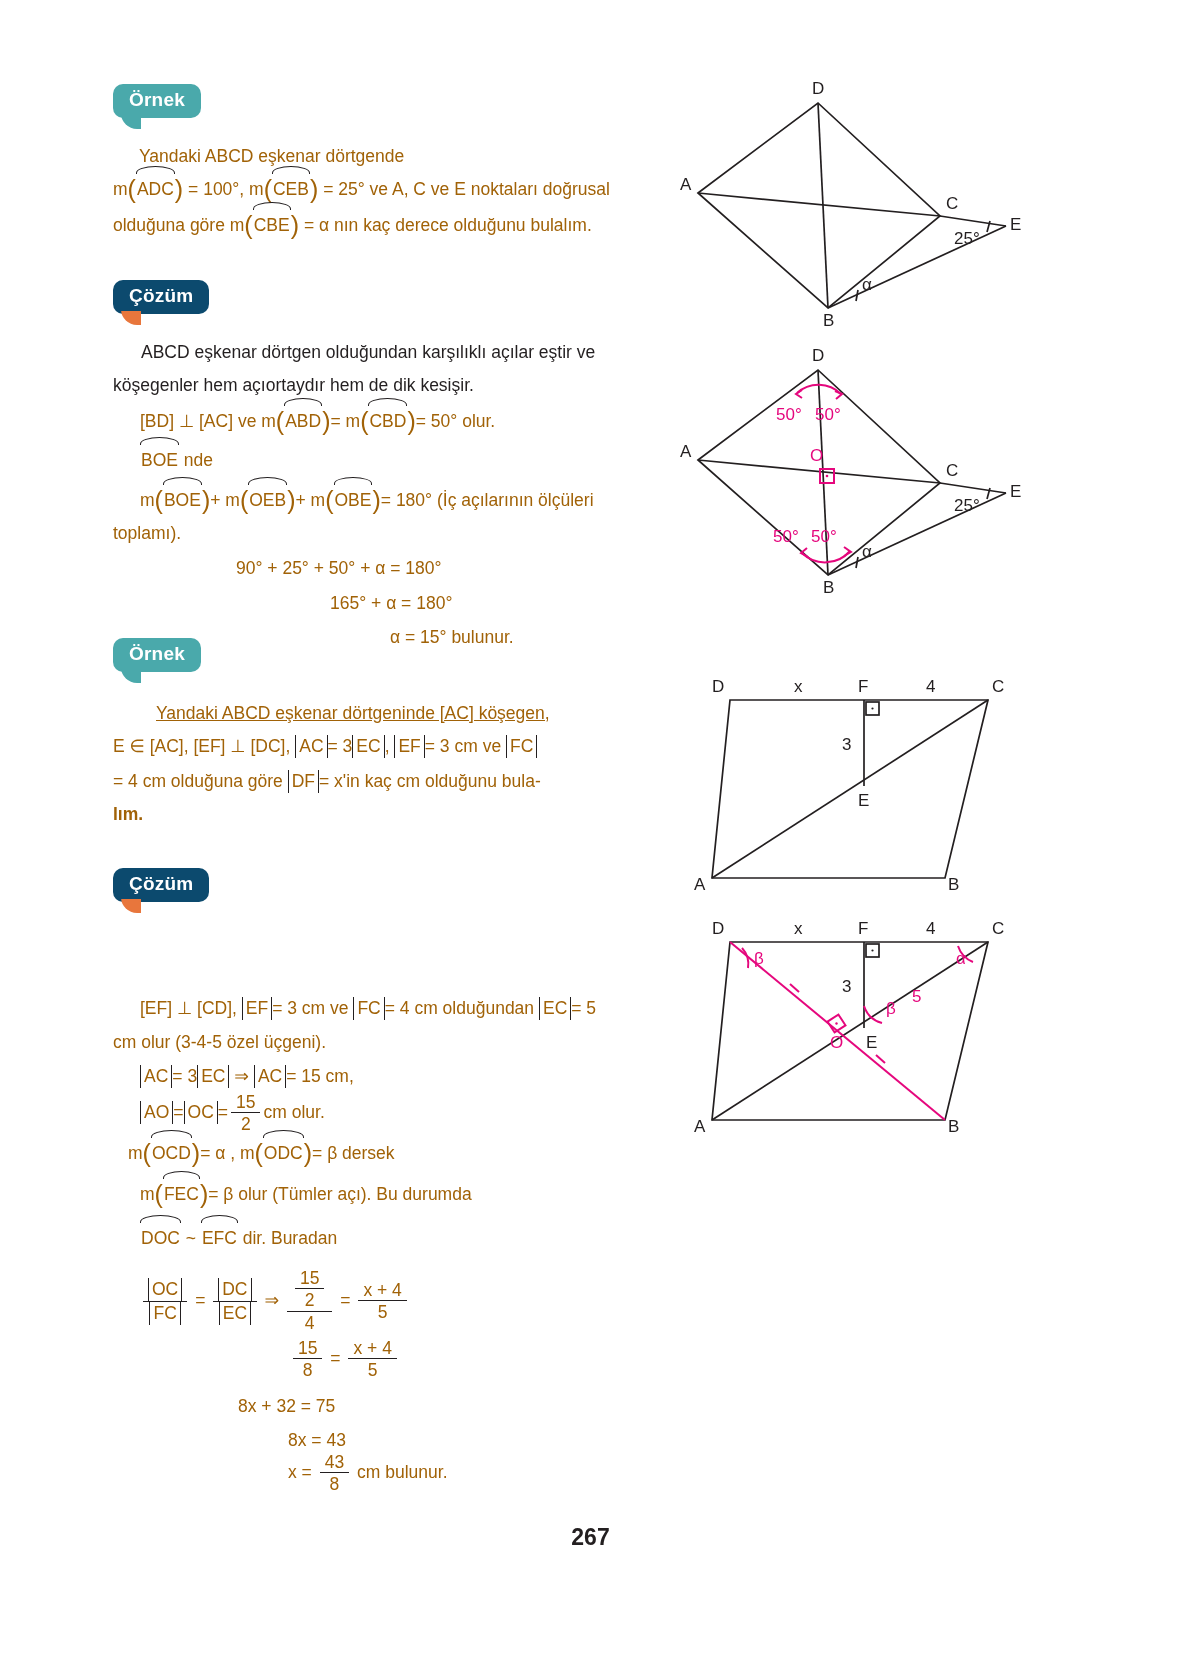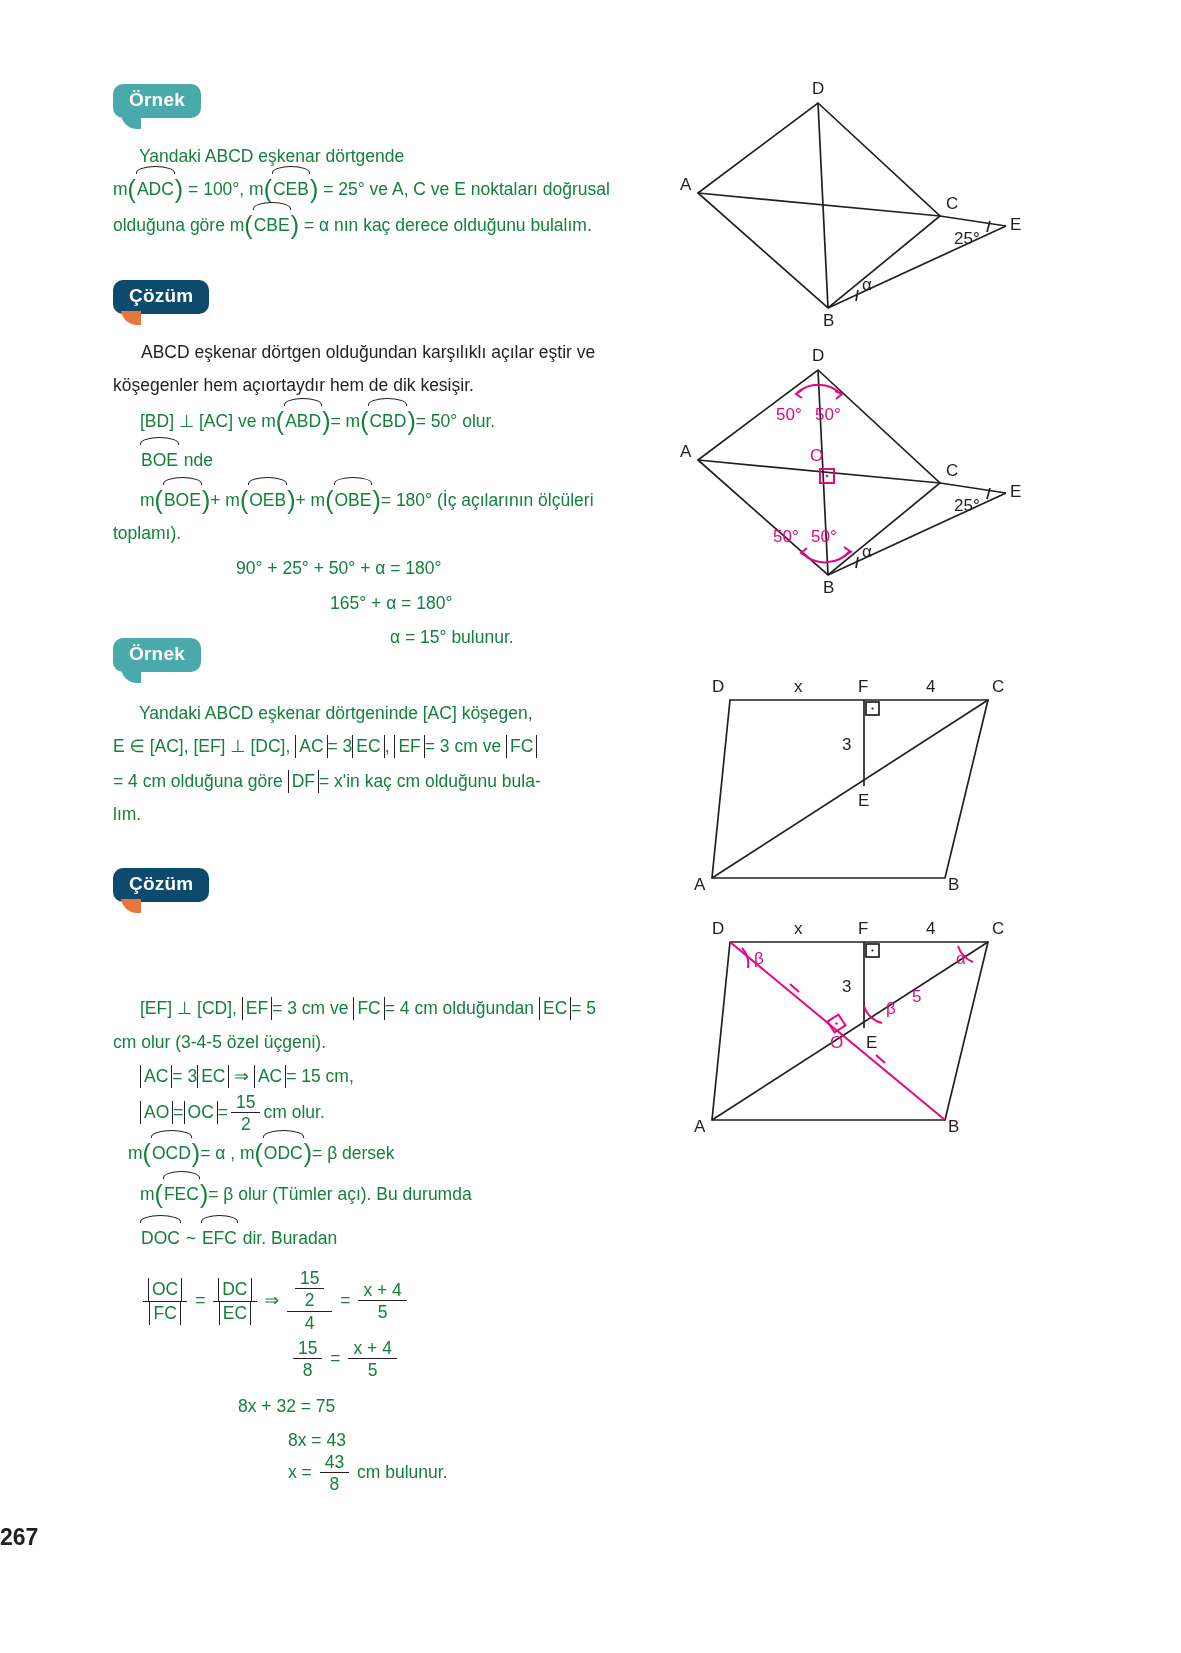--- a/index.html
+++ b/index.html
@@ -25,21 +25,21 @@
     content:"";position:absolute;left:0;top:-14px;width:20px;height:28px;
     border-bottom-left-radius:16px;
   }
   .badge-ornek{background:#4aa9ab;}
   .badge-ornek .tail:before{background:#4aa9ab;}
   .badge-cozum{background:#0c4a6e;}
   .badge-cozum .tail:before{background:#e8763c;}
 
   
   .txt{
-    position:absolute;font-size:17.5px;line-height:33px;color:#15803d;
+    position:absolute;font-size:17.5px;line-height:33px;color:#a16207;
     white-space:nowrap;
   }
   .para{
     position:absolute;font-size:17.5px;line-height:33px;color:#231f20;
   }
   .indent{ text-indent:28px; }
 
   
   .arc{position:relative;display:inline-block;padding:0 1px;}
   .arc > .arcline{
@@ -52,21 +52,21 @@
   .tall-paren{font-size:25px;vertical-align:-3px;}
   .abs{display:inline-block;border-left:1.4px solid #231f20;border-right:1.4px solid #231f20;padding:1px 3px;line-height:21px;text-align:center;}
 
   
   .frac{display:inline-block;text-align:center;vertical-align:middle;margin:0 3px;}
   .frac .num{display:block;padding:0 5px;line-height:20px;}
   .frac .den{display:block;padding:0 5px;line-height:22px;border-top:1.5px solid #231f20;}
 
   
   .pageno{
-    position:absolute;left:0;right:0;
+    position:absolute;left:0;right:0;text-align:center;
     font-size:23px;font-weight:bold;color:#231f20;
   }
 
   
   svg{overflow:visible;}
   .fig{position:absolute;}
   .lbl{font-family:"Liberation Sans", sans-serif;font-size:17px;fill:#231f20;}
   .lblp{font-family:"Liberation Sans", sans-serif;font-size:17px;fill:#e5077d;}
   .stk{stroke:#231f20;stroke-width:1.7;fill:none;}
   .stkp{stroke:#e5077d;stroke-width:2;fill:none;}
@@ -180,34 +180,34 @@
     <text class="lblp" x="133" y="197">50°</text>
     <text class="lbl" x="276" y="166">25°</text>
     <text class="lbl" x="184" y="212">α</text>
   </svg>
 
   <div class="badge badge-ornek" style="left:113px;top:638px;">
     <span>Örnek</span>
     <span class="tail"></span>
   </div>
 
-  <div class="txt" style="left:113px;top:697px;">
+  <div class="txt" style="left:130px;top:697px;text-decoration:underline;">
     <span style="display:inline-block;width:26px;"></span><span>Yandaki ABCD eşkenar dörtgeninde [AC] köşegen,</span>
   </div>
   <div class="txt" style="left:113px;top:730px;">
     <span>E ∈ [AC], [EF] ⊥ [DC],</span>
     <span class="abs">AC</span><span>= 3</span><span class="abs">EC</span><span>,</span>
     <span class="abs">EF</span><span>= 3 cm ve</span>
     <span class="abs">FC</span>
   </div>
   <div class="txt" style="left:113px;top:765px;">
     <span>= 4 cm olduğuna göre</span>
     <span class="abs">DF</span><span>= x'in kaç cm olduğunu bula-</span>
   </div>
-  <div class="txt" style="left:113px;top:798px;">lım.</div>
+  <div class="txt" style="left:113px;top:798px;font-weight:bold;">lım.</div>
 
   <svg class="fig" style="left:690px;top:678px;" width="330" height="220" viewBox="0 0 330 220">
 
     <path class="stk" d="M40,22 L298,22 L255,200 L22,200 Z"></path>
 
     <line class="stk" x1="22" y1="200" x2="298" y2="22"></line>
 
     <line class="stk" x1="174" y1="22" x2="174" y2="108"></line>
 
     <rect class="stk" x="176" y="24" width="13" height="13" stroke-width="1.3"></rect>

